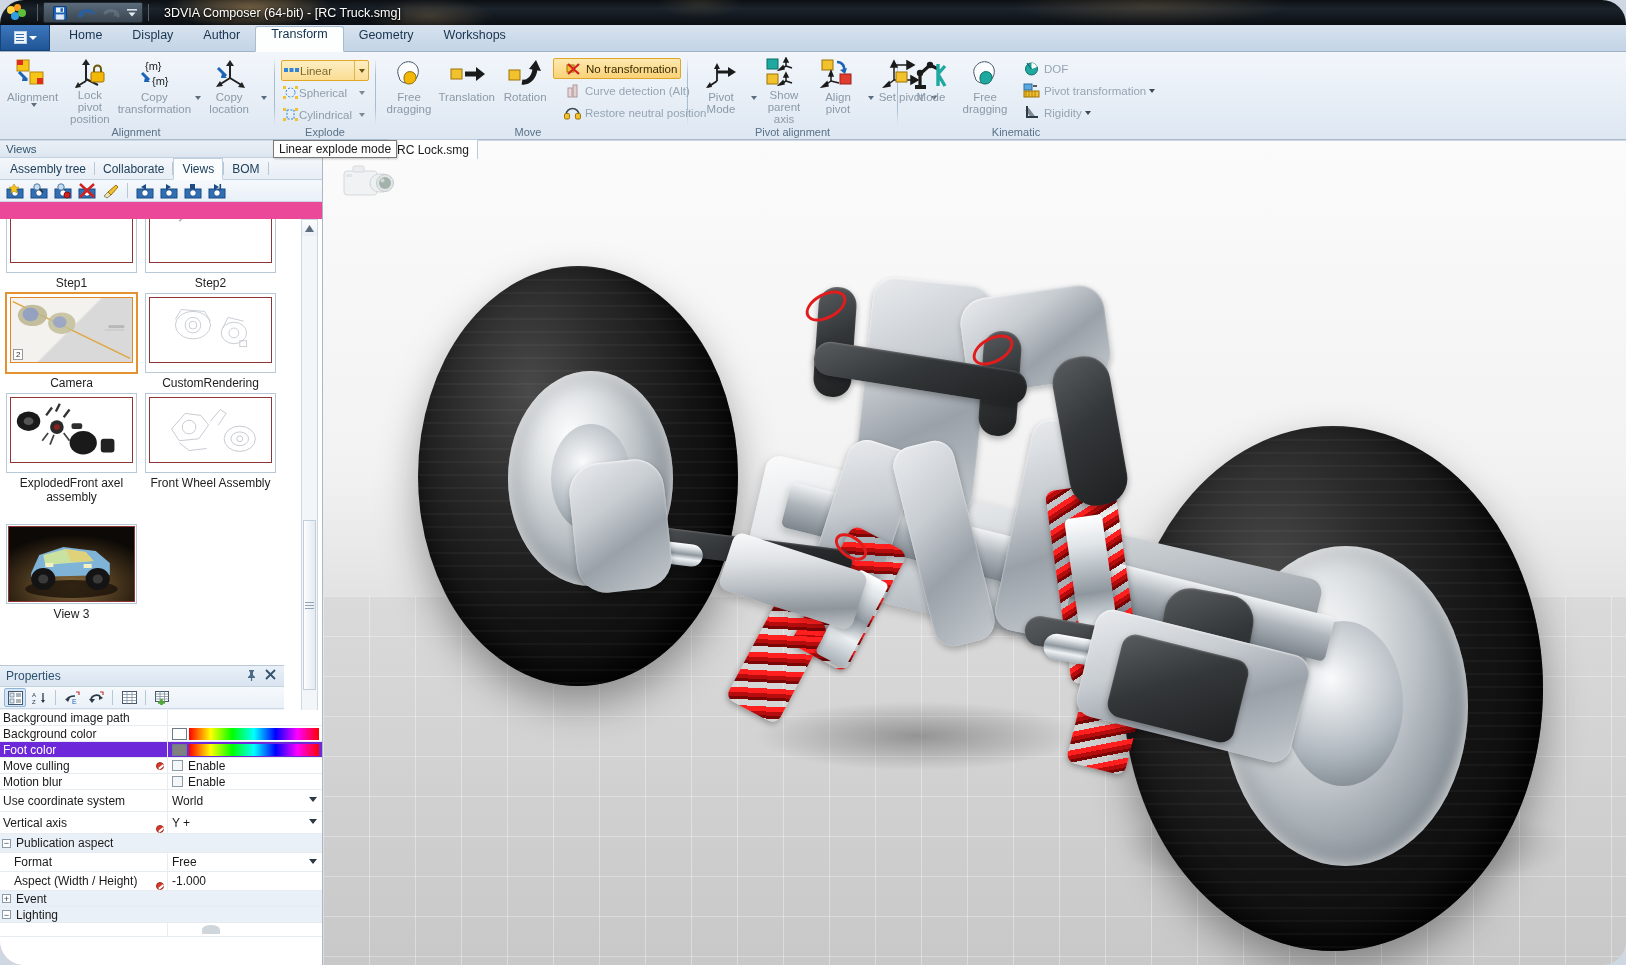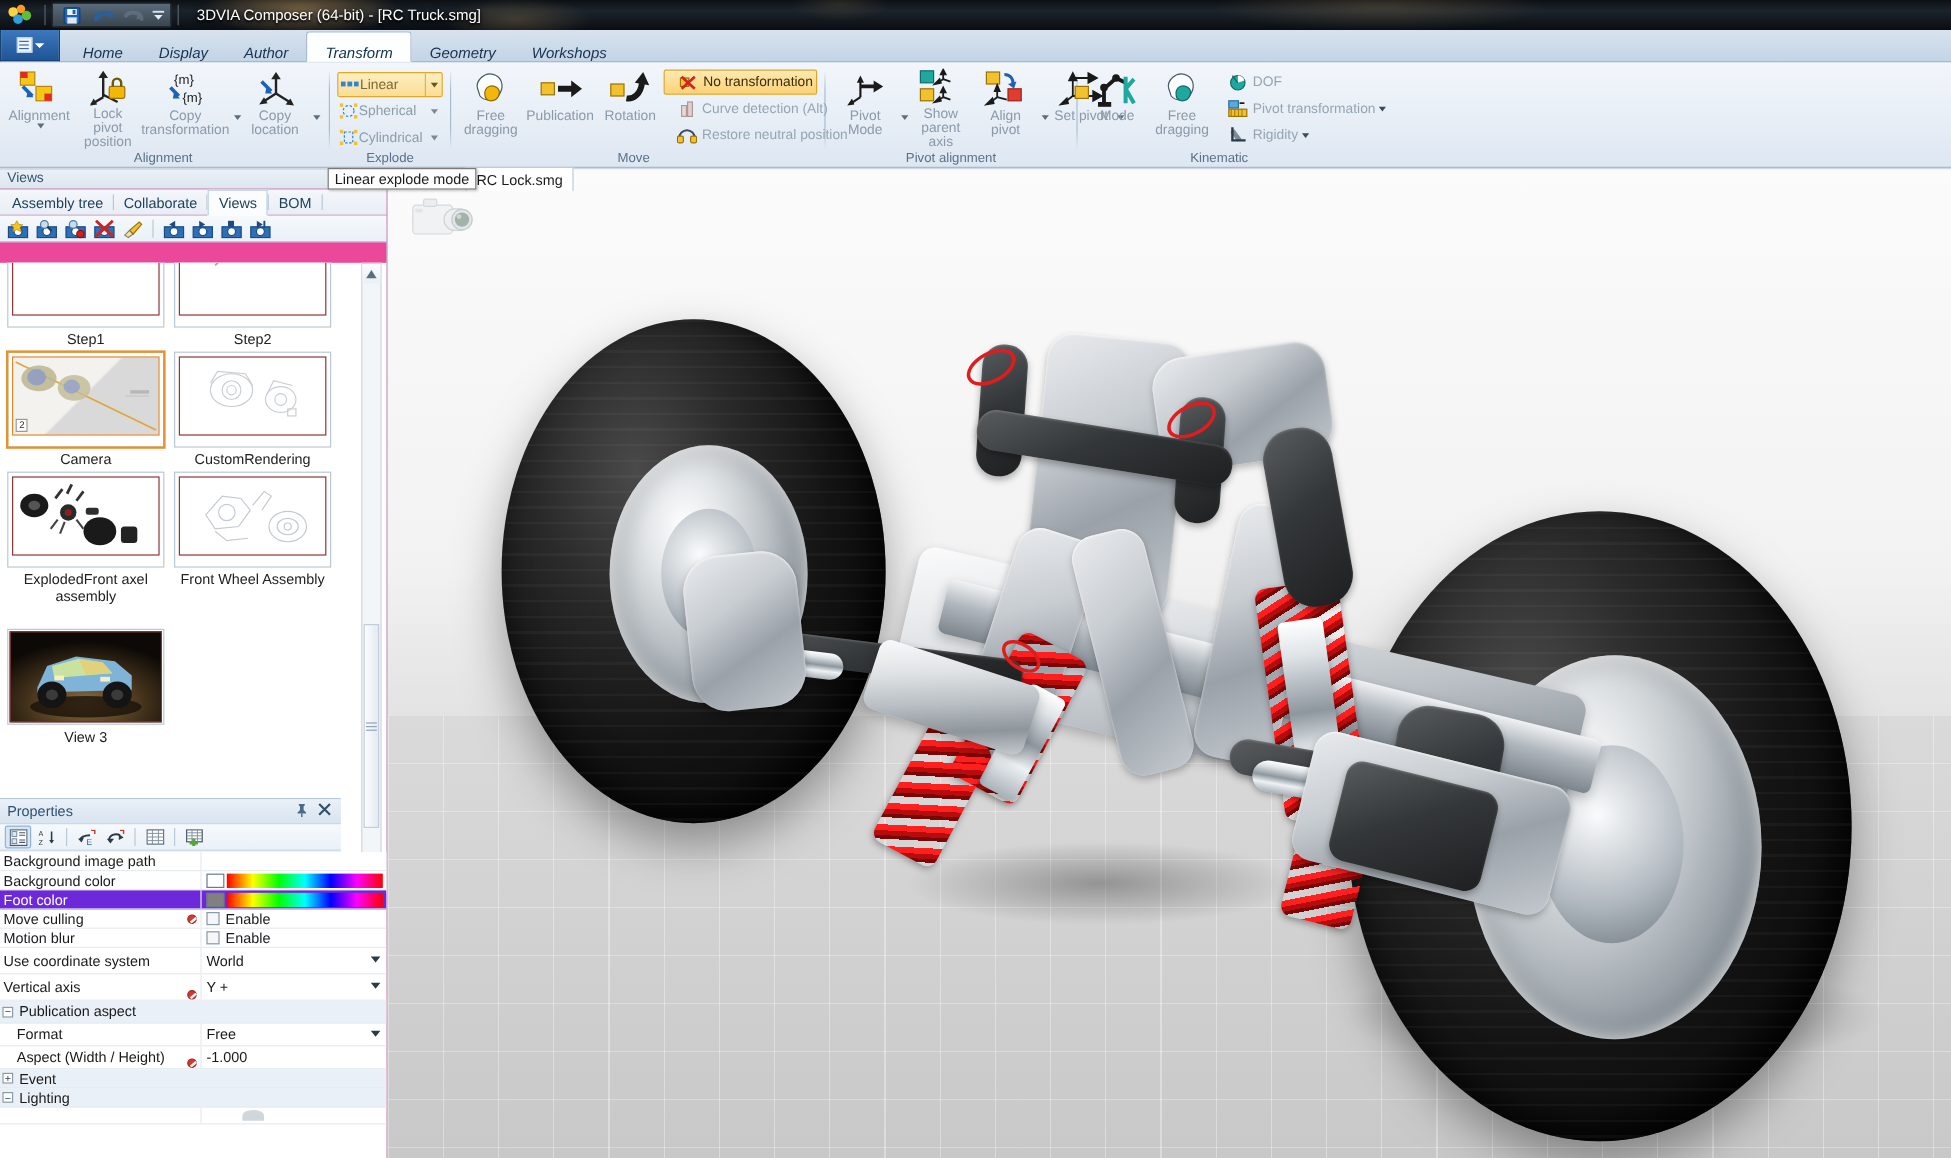--- a/index.html
+++ b/index.html
@@ -4,21 +4,21 @@
 <style>
   * { box-sizing: border-box; margin:0; padding:0; }
   html,body { width:1626px; height:965px; overflow:hidden; }
   body {
     font-family: "Liberation Sans", sans-serif;
     font-size: 12px;
     color: #1a1a1a;
     background: #cfd8e2;
     -webkit-font-smoothing: antialiased;
   }
-  .app { position:relative; width:1626px; height:965px; overflow:hidden; }
+  .app { position:relative; width:1626px; height:965px; overflow:hidden;border-radius:24px; }
 
   
   .titlebar {
     position:absolute; left:0; top:0; width:1626px; height:25px;
     background: linear-gradient(to bottom, #0c1014 0%, #1b232b 35%, #0a0e12 100%);
     display:flex; align-items:center; padding-left:4px;
     overflow:hidden;
   }
   .title-photo-bg{
     position:absolute; left:0; top:0; width:1626px; height:25px;
@@ -53,22 +53,22 @@
     background:linear-gradient(to bottom,#3d77bd,#1e5596);
     border:1px solid #1a4272; border-top:none;
     display:flex; align-items:center; justify-content:center; gap:2px;
   }
   .appmenu .sq{ width:13px;height:13px;background:#eef4fb;border:1px solid #bcd0e4;
                 display:flex;flex-direction:column;justify-content:center;gap:1.5px;padding:1.5px;}
   .appmenu .sq b{display:block;height:1.5px;background:#3b6ea5;}
   .appmenu .car{width:0;height:0;border-left:4px solid transparent;border-right:4px solid transparent;
                 border-top:4px solid #fff;}
   .tab {
-    height:23px; padding:0 15px; display:flex; align-items:flex-end;
-    font-size:12.5px; color:#17334f; cursor:default; white-space:nowrap;font-style:italic;
+    height:23px; padding:0 15px; display:flex; align-items:flex-start;
+    font-size:12.5px; color:#17334f; cursor:default; white-space:nowrap;
   }
   .tab.active {
     background:#fdfefe;
     border:1px solid #a7bdd2; border-bottom:1px solid #fdfefe;
     border-radius:3px 3px 0 0; height:26px; margin-bottom:-1px;
     color:#10304d;
   }
 
   
   .ribbon {
@@ -454,21 +454,21 @@
         </div>
 
         <div class="bigbtn dim" style="width:62px">
           <div class="ico">
             <svg width="40" height="32" viewBox="0 0 40 32">
               <rect x="4" y="11" width="11" height="10" fill="#f2c22e" stroke="#9c7206"></rect>
               <path d="M18 16 L31 16" stroke="#1a1a1a" stroke-width="5"></path>
               <path d="M29 9 L38 16 L29 23 Z" fill="#1a1a1a"></path>
             </svg>
           </div>
-          <div class="lbl">Publication</div>
+          <div class="lbl">Translation</div>
         </div>
 
         <div class="bigbtn dim" style="width:56px">
           <div class="ico">
             <svg width="38" height="32" viewBox="0 0 38 32">
               <rect x="3" y="12" width="11" height="10" fill="#f2c22e" stroke="#9c7206"></rect>
               <path d="M16 24 C22 25, 28 20, 29 11" stroke="#1a1a1a" stroke-width="5" fill="none"></path>
               <path d="M23 11 L30 2 L35 13 Z" fill="#1a1a1a"></path>
             </svg>
           </div>

